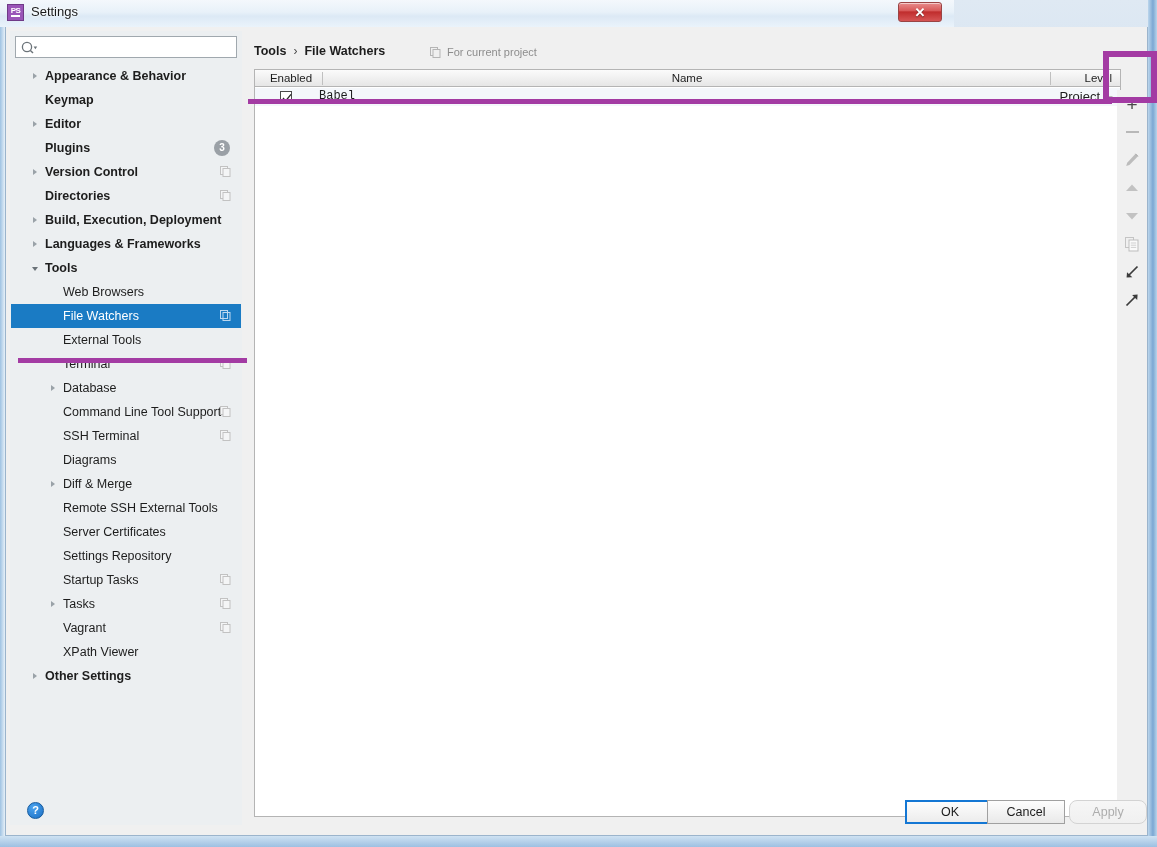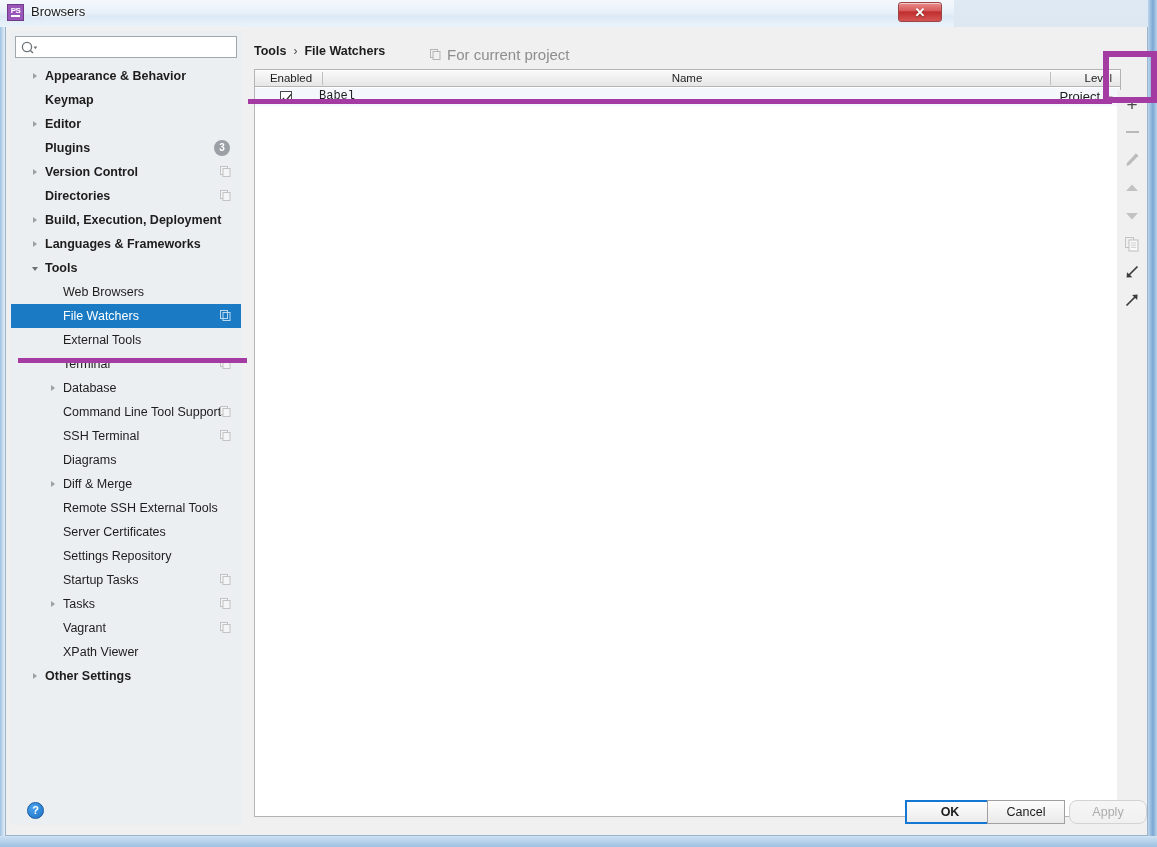--- a/index.html
+++ b/index.html
@@ -163,21 +163,21 @@
   }
   .breadcrumb {
     position: absolute; left: 8px; top: 13px;
     font-size: 12.5px; font-weight: bold; color: #1d1d1d;
     font-family: "Liberation Sans", sans-serif;
     display: flex; align-items: center; gap: 7px;
   }
   .crumb-sep { color: #4a4a4a; font-weight: normal; font-size: 12px; }
   .for-project {
     position: absolute; left: 184px; top: 15px;
-    font-size: 15px; color: #8d8d8d;
+    font-size: 11px; color: #8d8d8d;
     font-family: "Liberation Sans", sans-serif;
     display: flex; align-items: center; gap: 6px;
   }
 
   .table-area {
     position: absolute; left: 8px; top: 38px; width: 867px; height: 748px;
     border: 1px solid #b4b4b4;
     background: #ffffff;
     box-sizing: border-box;
   }
@@ -282,42 +282,41 @@
     font-size: 12.5px; color: #1d1d1d;
     font-family: "Liberation Sans", sans-serif;
     display: flex; align-items: center; justify-content: center;
     box-sizing: border-box;
     cursor: pointer;
   }
   .btn.ok {
     left: 895px; width: 90px;
     border: 2px solid #1477d4;
     background: linear-gradient(to bottom,#fdfdfd,#ececec);
-    font-weight: bold;
   }
   .btn.cancel { left: 977px; width: 78px; }
   .btn.apply  { left: 1059px; width: 78px; color: #adadad; border-color: #d3d3d3;
                 background: linear-gradient(to bottom,#f6f6f6,#f0f0f0); border-radius: 8px; }
 </style>
 </head>
 <body>
 
 <div id="root">
 
   <div class="frame-outer"></div>
   <div class="frame-glass-left"></div>
   <div class="frame-glass-right"></div>
   <div class="frame-glass-bottom"></div>
 
   <div class="titlebar">
     <div class="title-icon">
       <span class="ps">PS</span>
       <span class="bar"></span>
     </div>
-    <div class="title-text">Browsers</div>
+    <div class="title-text">Settings</div>
     <div class="close-btn">
       <span class="x">✕</span>
     </div>
   </div>
 
   <div class="dialog">
 
     <div class="sidebar">
       <div class="search-wrap">
         <svg class="search-icon-svg" width="17" height="14" viewBox="0 0 17 14">

